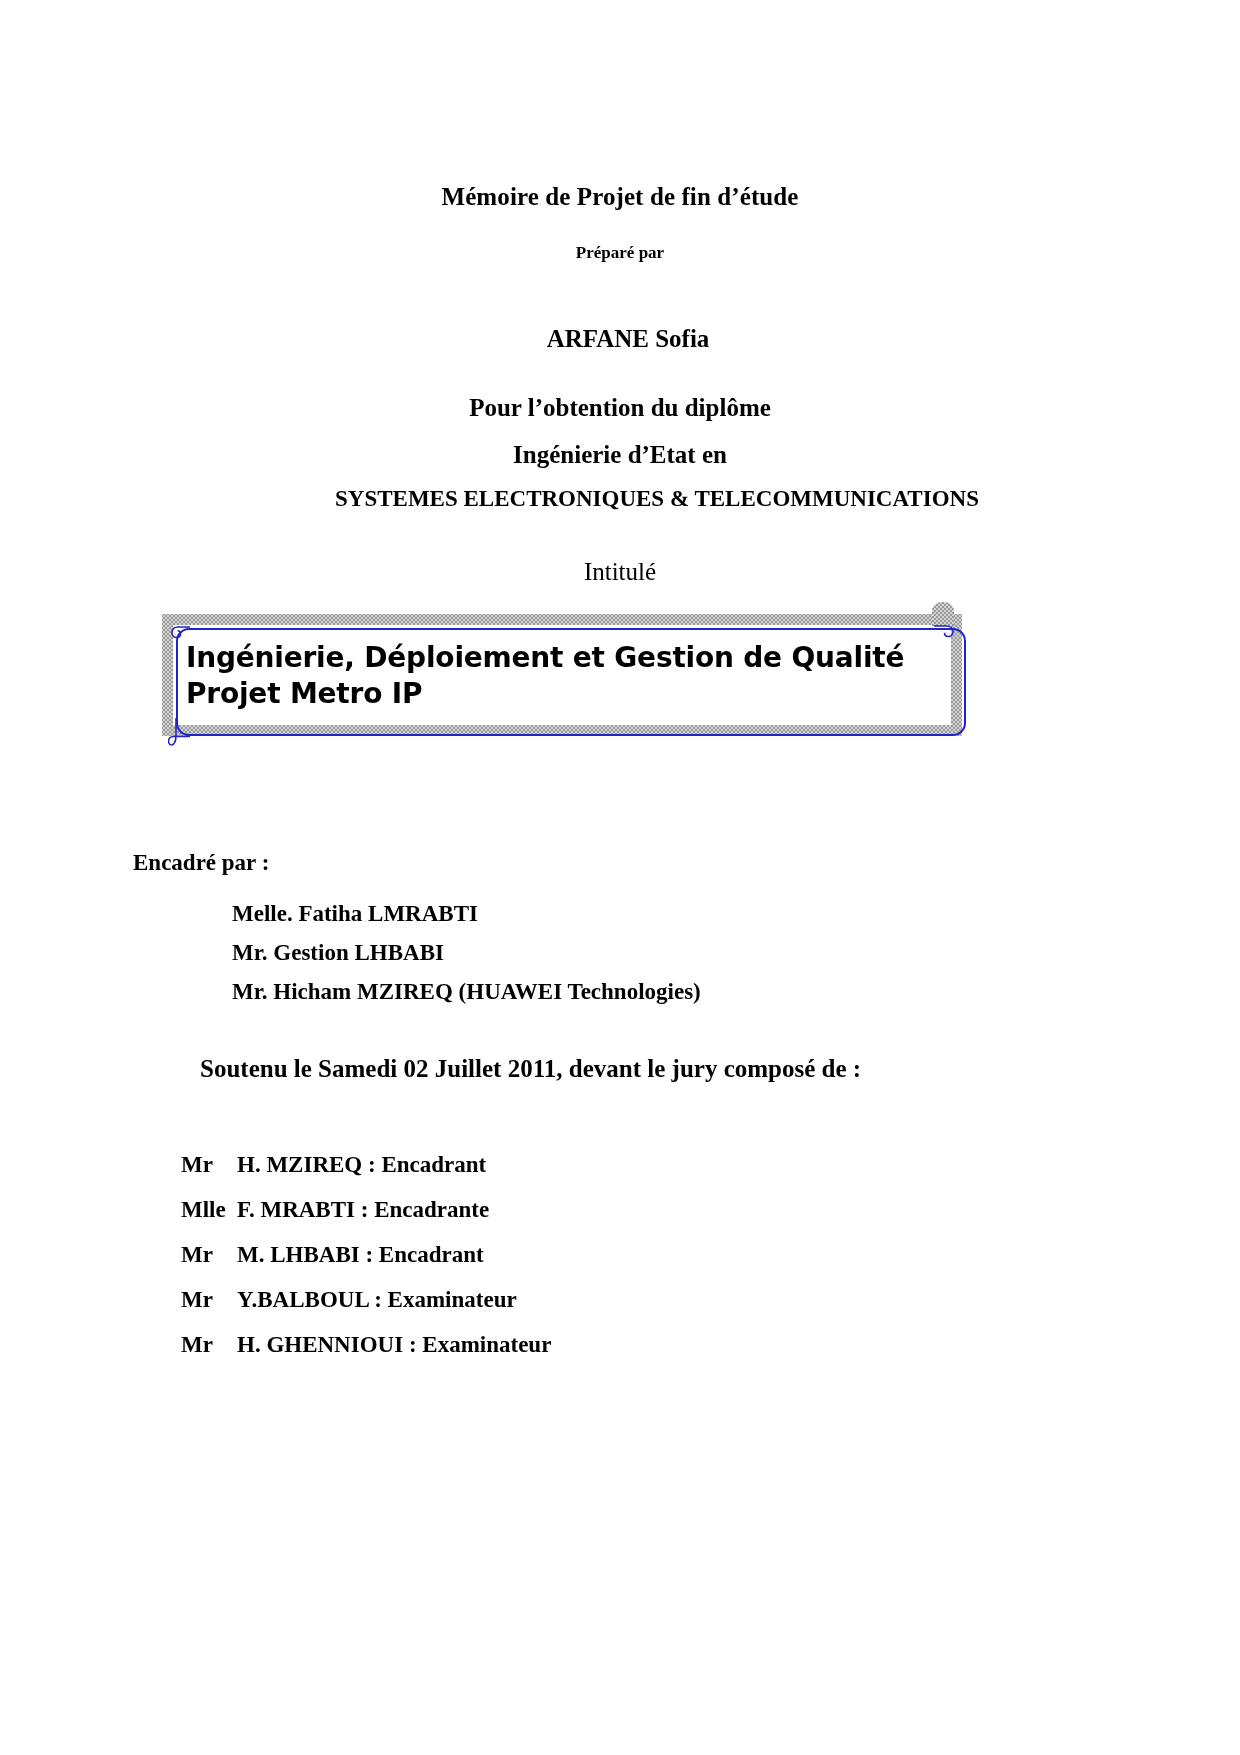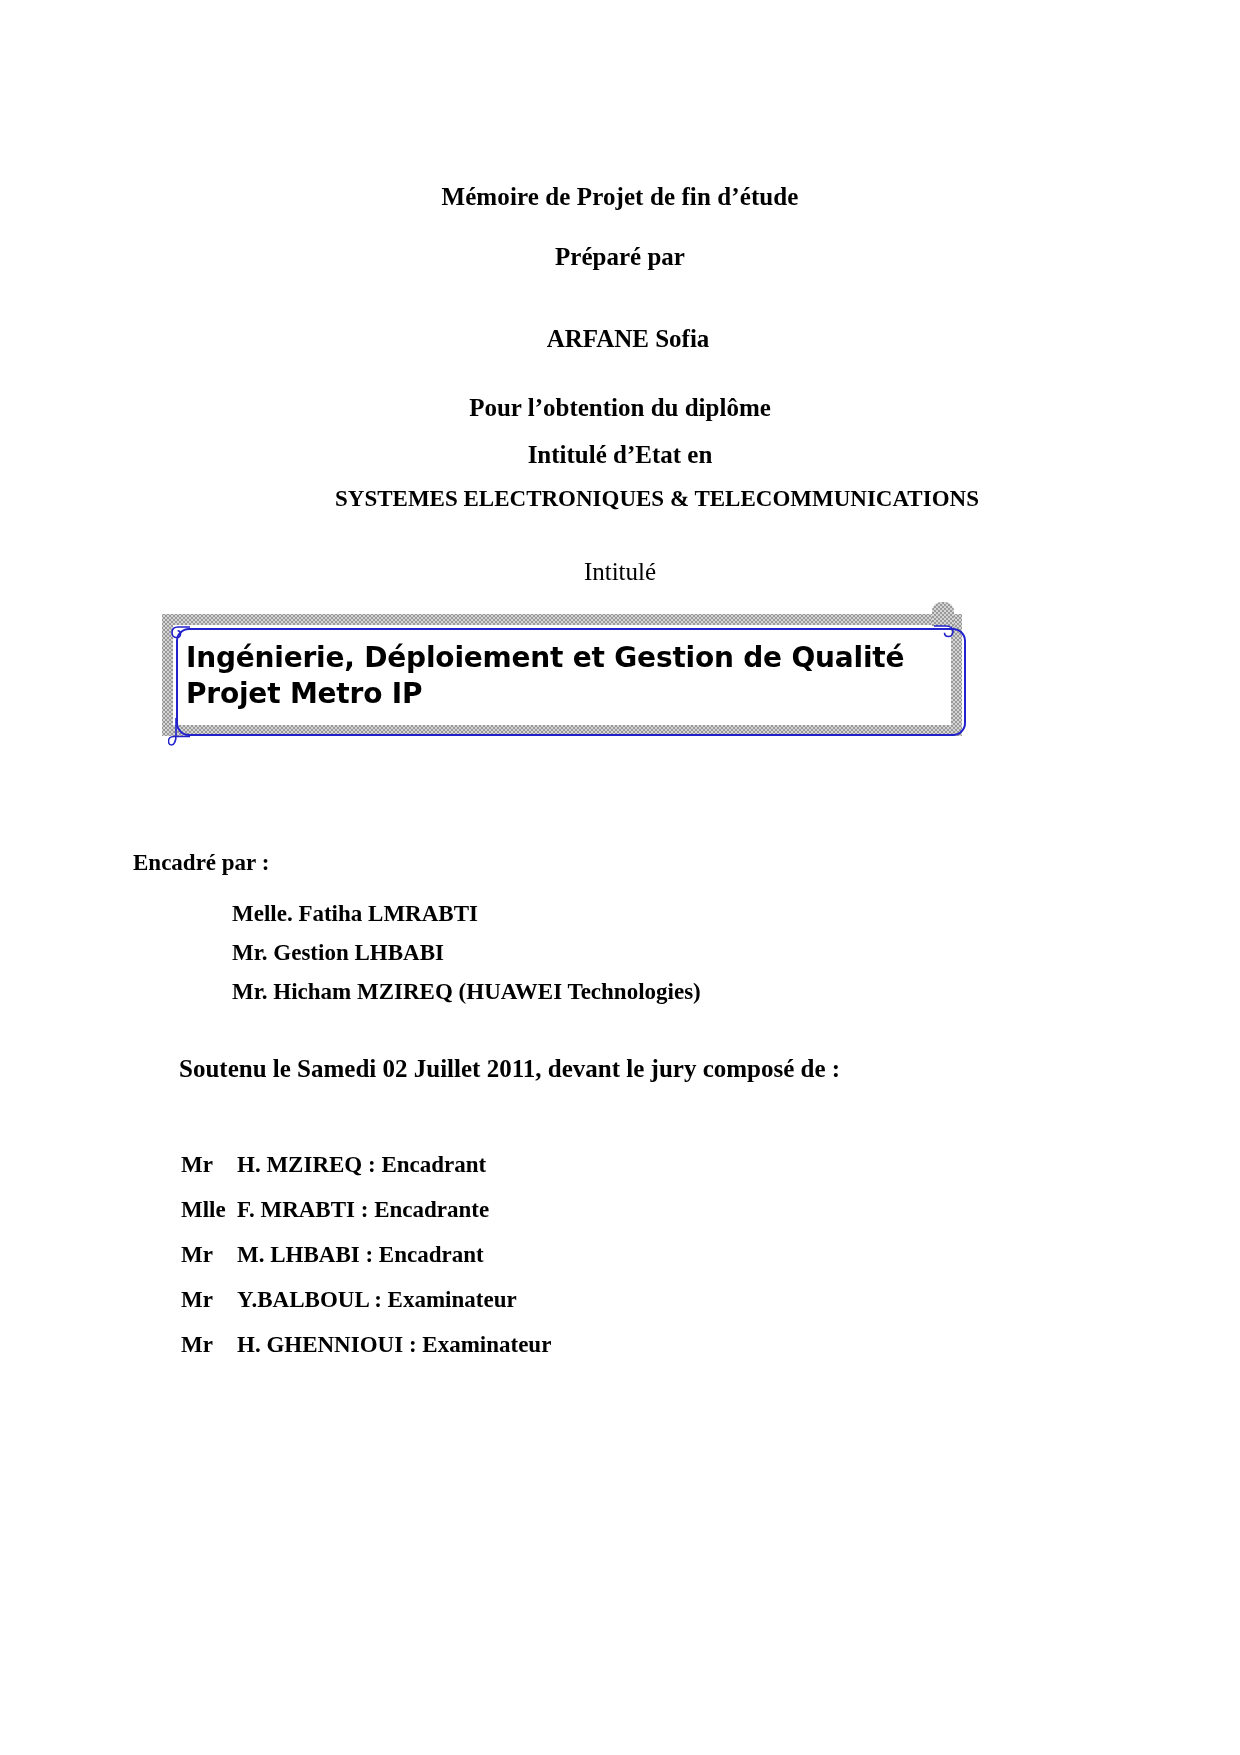--- a/index.html
+++ b/index.html
@@ -29,21 +29,21 @@
     position: absolute;
     left: 0;
     width: 1240px;
     text-align: center;
     white-space: nowrap;
   }
   .bold   { font-weight: bold; }
   .normal { font-weight: normal; }
 
   .l-memoire   { top: 183px; font-size: 25px; letter-spacing: .1px; }
-  .l-prepare   { top: 243px; font-size: 25px; }
+  .l-prepare   { top: 243px; font-size: 17px; }
   .l-author    { top: 325px; font-size: 25px; margin-left: 8px; }
   .l-pour      { top: 394px; font-size: 25px; }
   .l-ingenieur { top: 441px; font-size: 25px; }
   .l-filiere   { top: 486px; font-size: 23px; padding-left: 37px; }
   .l-intitule  { top: 558px; font-size: 25px; }
 
   
   .title-frame {
     position: absolute;
     left: 162px;
@@ -160,21 +160,21 @@
   }
   .supervisors-list .sup-item {
     height: 39px;
     line-height: 39px;
     white-space: nowrap;
   }
 
   
   .defense-line {
     position: absolute;
-    left: 179px;
+    left: 200px;
     top: 1055px;
     font-size: 25px;
     font-weight: bold;
     white-space: nowrap;
   }
 
   
   .jury-list {
     position: absolute;
     left: 181px;
@@ -203,21 +203,21 @@
 <div class="page">
 
   <div class="line bold l-memoire">Mémoire de Projet de fin d’étude</div>
 
   <div class="line bold l-prepare">Préparé par</div>
 
   <div class="line bold l-author">ARFANE Sofia</div>
 
   <div class="line bold l-pour">Pour l’obtention du diplôme</div>
 
-  <div class="line bold l-ingenieur">Intitulé d’Etat en</div>
+  <div class="line bold l-ingenieur">Ingénierie d’Etat en</div>
 
   <div class="line bold l-filiere">SYSTEMES ELECTRONIQUES &amp; TELECOMMUNICATIONS</div>
 
   <div class="line normal l-intitule">Intitulé</div>
 
   <div class="title-frame">
 
     <div class="frame-band"></div>
     <div class="frame-tab"></div>
     <div class="frame-rule"></div>

